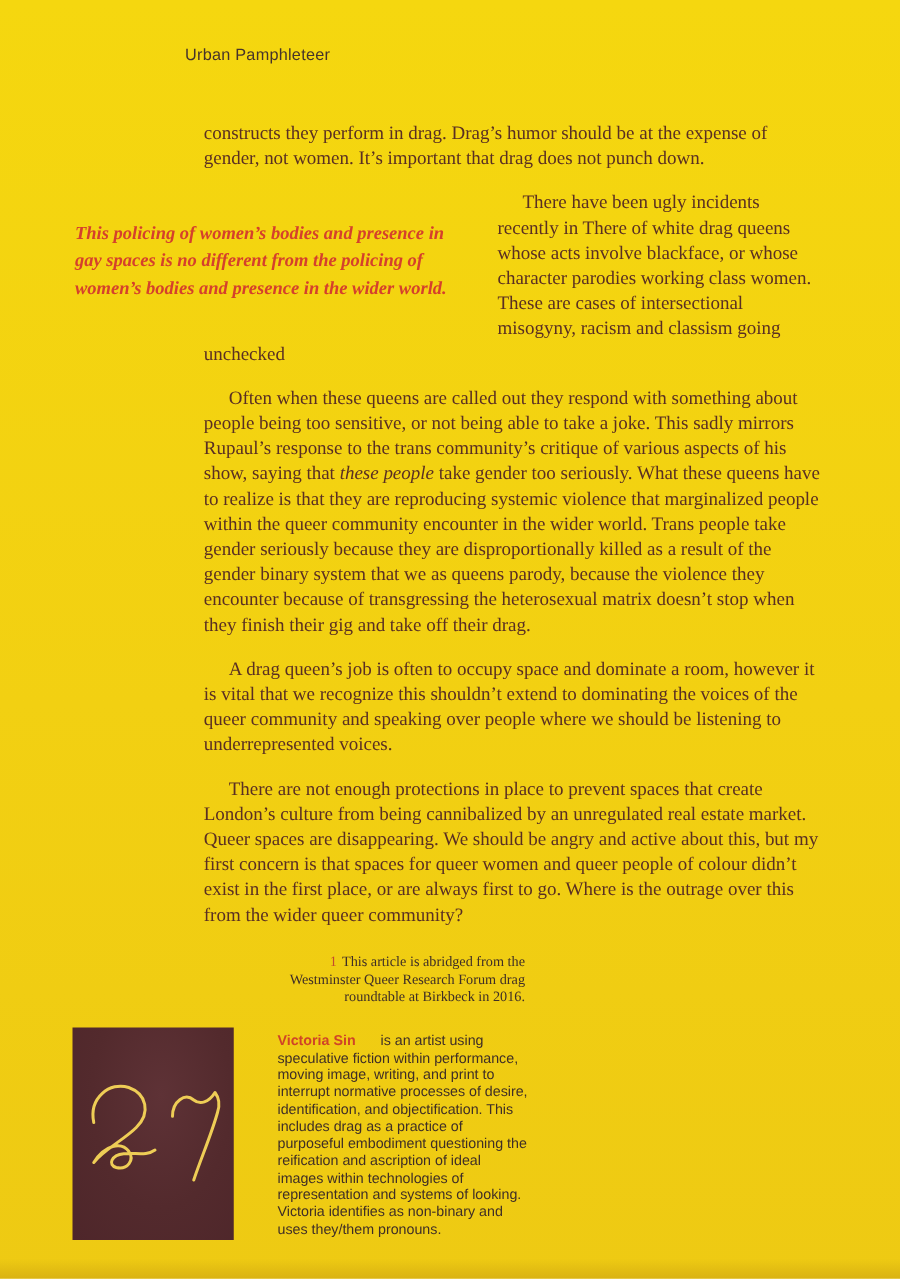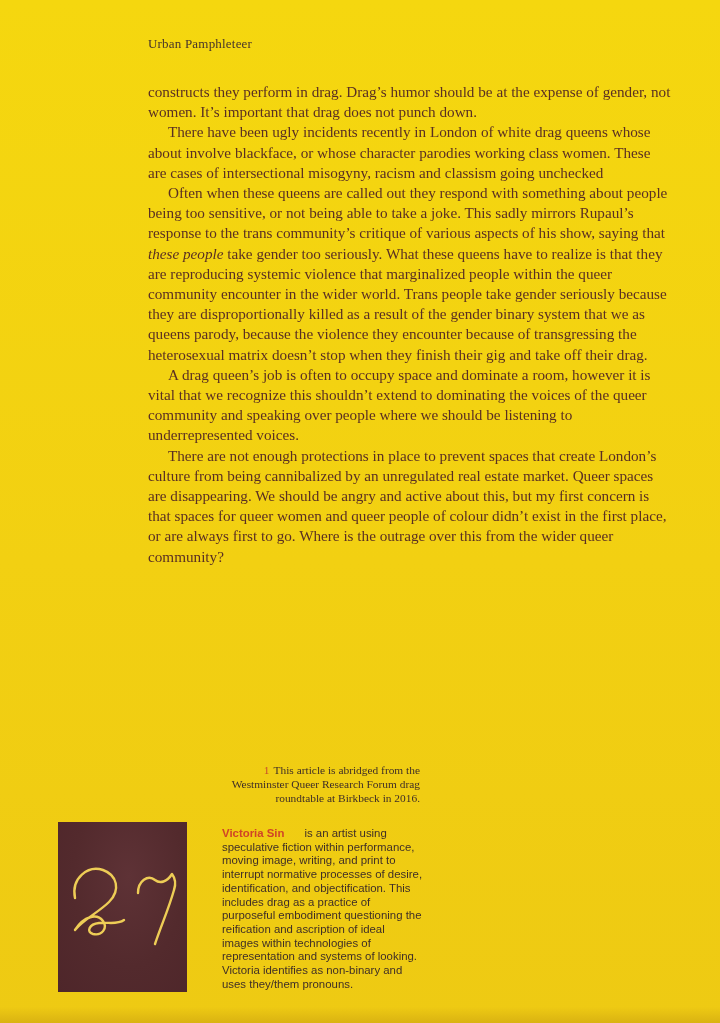--- a/index.html
+++ b/index.html
@@ -11,29 +11,29 @@
     overflow: hidden;
     font-family: "Liberation Serif", serif;
   }
   .page-shade {
     position: absolute; left: 0; right: 0; bottom: 0; height: 16px;
     background: linear-gradient(180deg, rgba(0,0,0,0) 0%, rgba(145,95,15,0.22) 100%);
     pointer-events: none;
   }
   .running-header {
     position: absolute; left: 148px; top: 36px;
-    font-family: Liberation Serif, serif;
+    font-family: Liberation Sans, sans-serif;
     font-size: 13px; color: #46332b; letter-spacing: 0.2px;
   }
   .article {
     position: absolute; left: 148px; top: 82px; width: 524px;
     color: #5a2f23;
     font-size: 15.2px; line-height: 20.2px;
   }
-  .para { margin: 0; }
+  .para { margin: 15px; }
   .indent { text-indent: 20px; }
   .pullquote {
     float: left;
     width: 330px;
     margin-left: -88px;
     margin-right: 8px;
     padding-top: 25px;
     height: 87px; 
     font-style: italic;
     font-weight: bold;
@@ -70,21 +70,26 @@
 
 <div class="page">
 
   <div class="running-header">Urban Pamphleteer</div>
 
   <div class="article">
 
     <p class="para">constructs they perform in drag. Drag’s humor should be at the expense of gender, not women. It’s important that drag does not punch down.</p>
 
     <div>
-      <p class="para indent">There have been ugly incidents recently in London of white drag queens whose about involve blackface, or whose character parodies working class women. These are cases of intersectional misogyny, racism and classism going unchecked</p>
+      <div class="pullquote">
+        <span class="pq-line">This policing of women’s bodies and presence in</span>
+        <span class="pq-line">gay spaces is no different from the policing of</span>
+        <span class="pq-line">women’s bodies and presence in the wider world.</span>
+      </div>
+      <p class="para indent">There have been ugly incidents recently in There of white drag queens whose acts involve blackface, or whose character parodies working class women. These are cases of intersectional misogyny, racism and classism going unchecked</p>
     </div>
 
     <p class="para indent"><span>Often when these queens are called out they respond with something about people being too sensitive, or not being able to take a joke. This sadly mirrors Rupaul’s response to the trans community’s critique of various aspects of his show, saying that </span><span class="em-phrase">these people</span><span> take gender too seriously. What these queens have to realize is that they are reproducing systemic violence that marginalized people within the queer community encounter in the wider world. Trans people take gender seriously because they are disproportionally killed as a result of the gender binary system that we as queens parody, because the violence they encounter because of transgressing the heterosexual matrix doesn’t stop when they finish their gig and take off their drag.</span></p>
 
     <p class="para indent">A drag queen’s job is often to occupy space and dominate a room, however it is vital that we recognize this shouldn’t extend to dominating the voices of the queer community and speaking over people where we should be listening to underrepresented voices.</p>
 
 
     <p class="para indent">There are not enough protections in place to prevent spaces that create London’s culture from being cannibalized by an unregulated real estate market. Queer spaces are disappearing. We should be angry and active about this, but my first concern is that spaces for queer women and queer people of colour didn’t exist in the first place, or are always first to go. Where is the outrage over this from the wider queer community?</p>
   </div>
 

